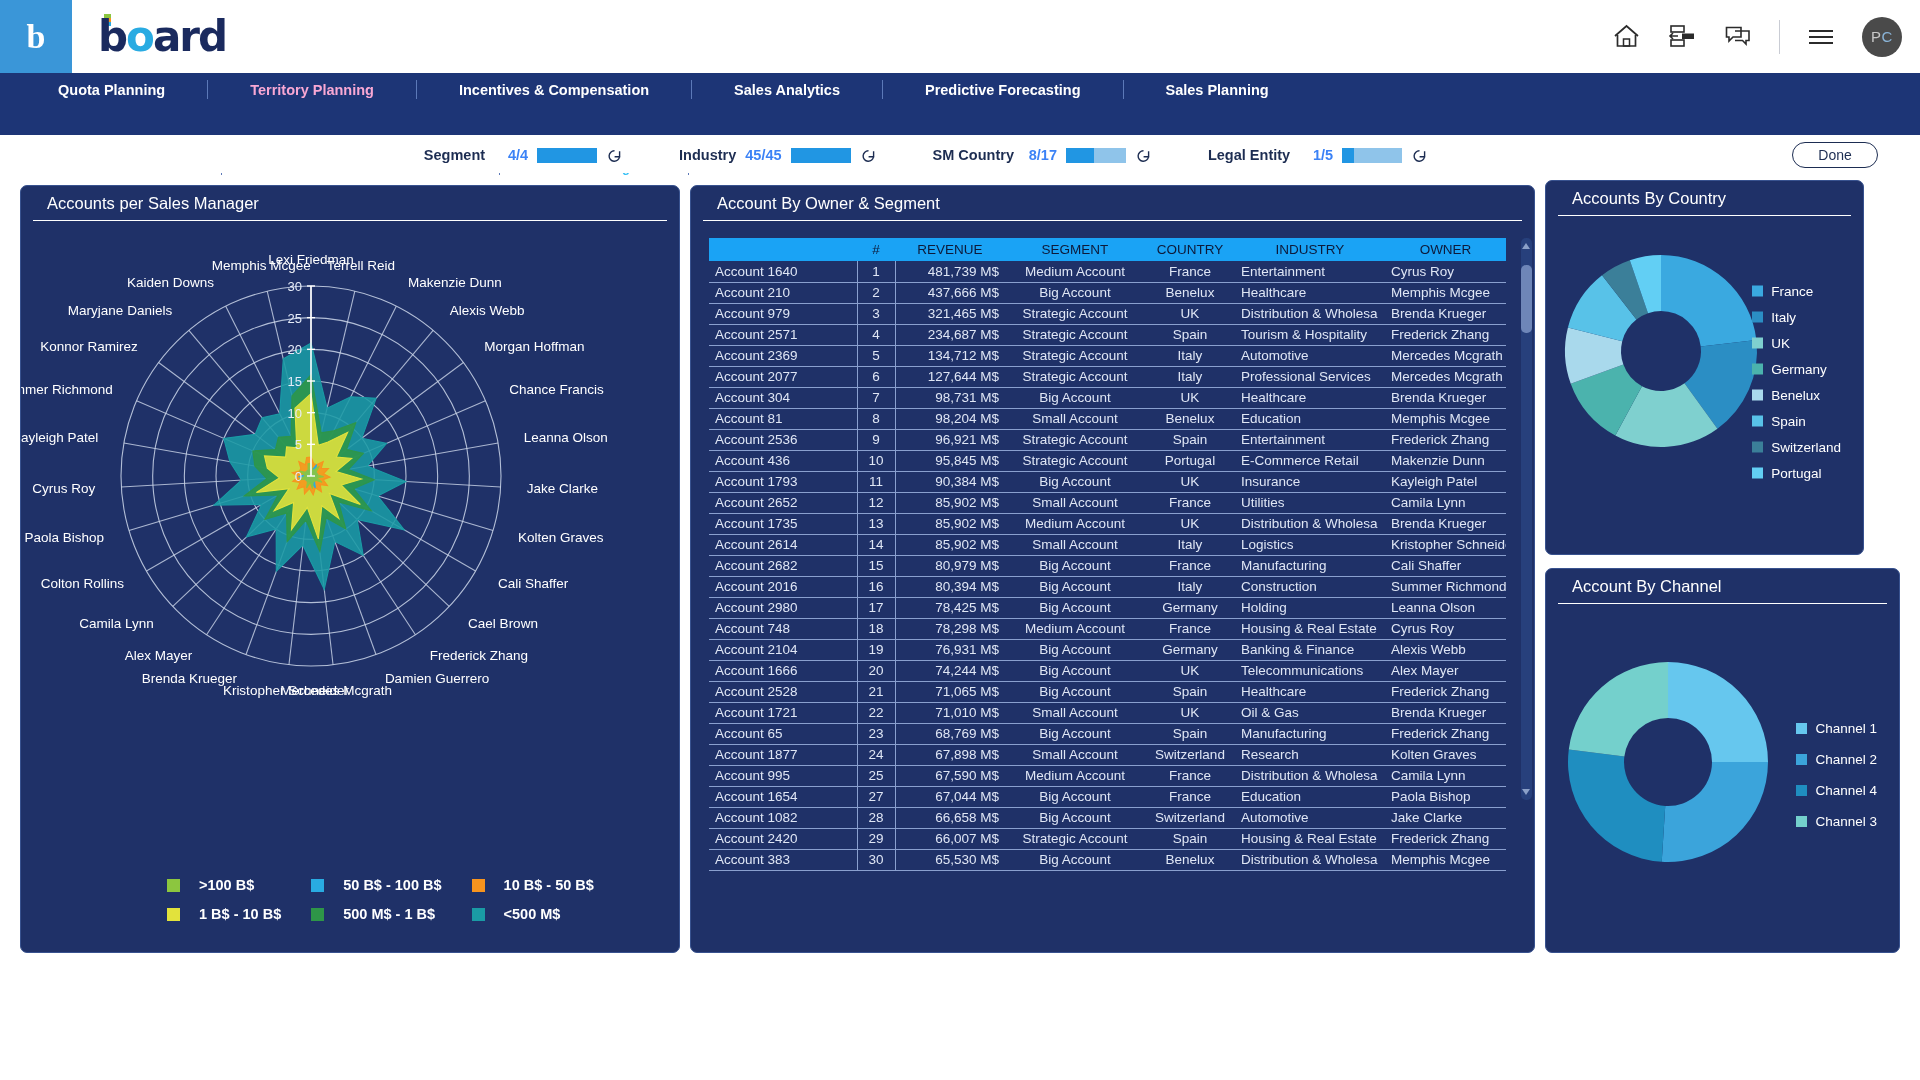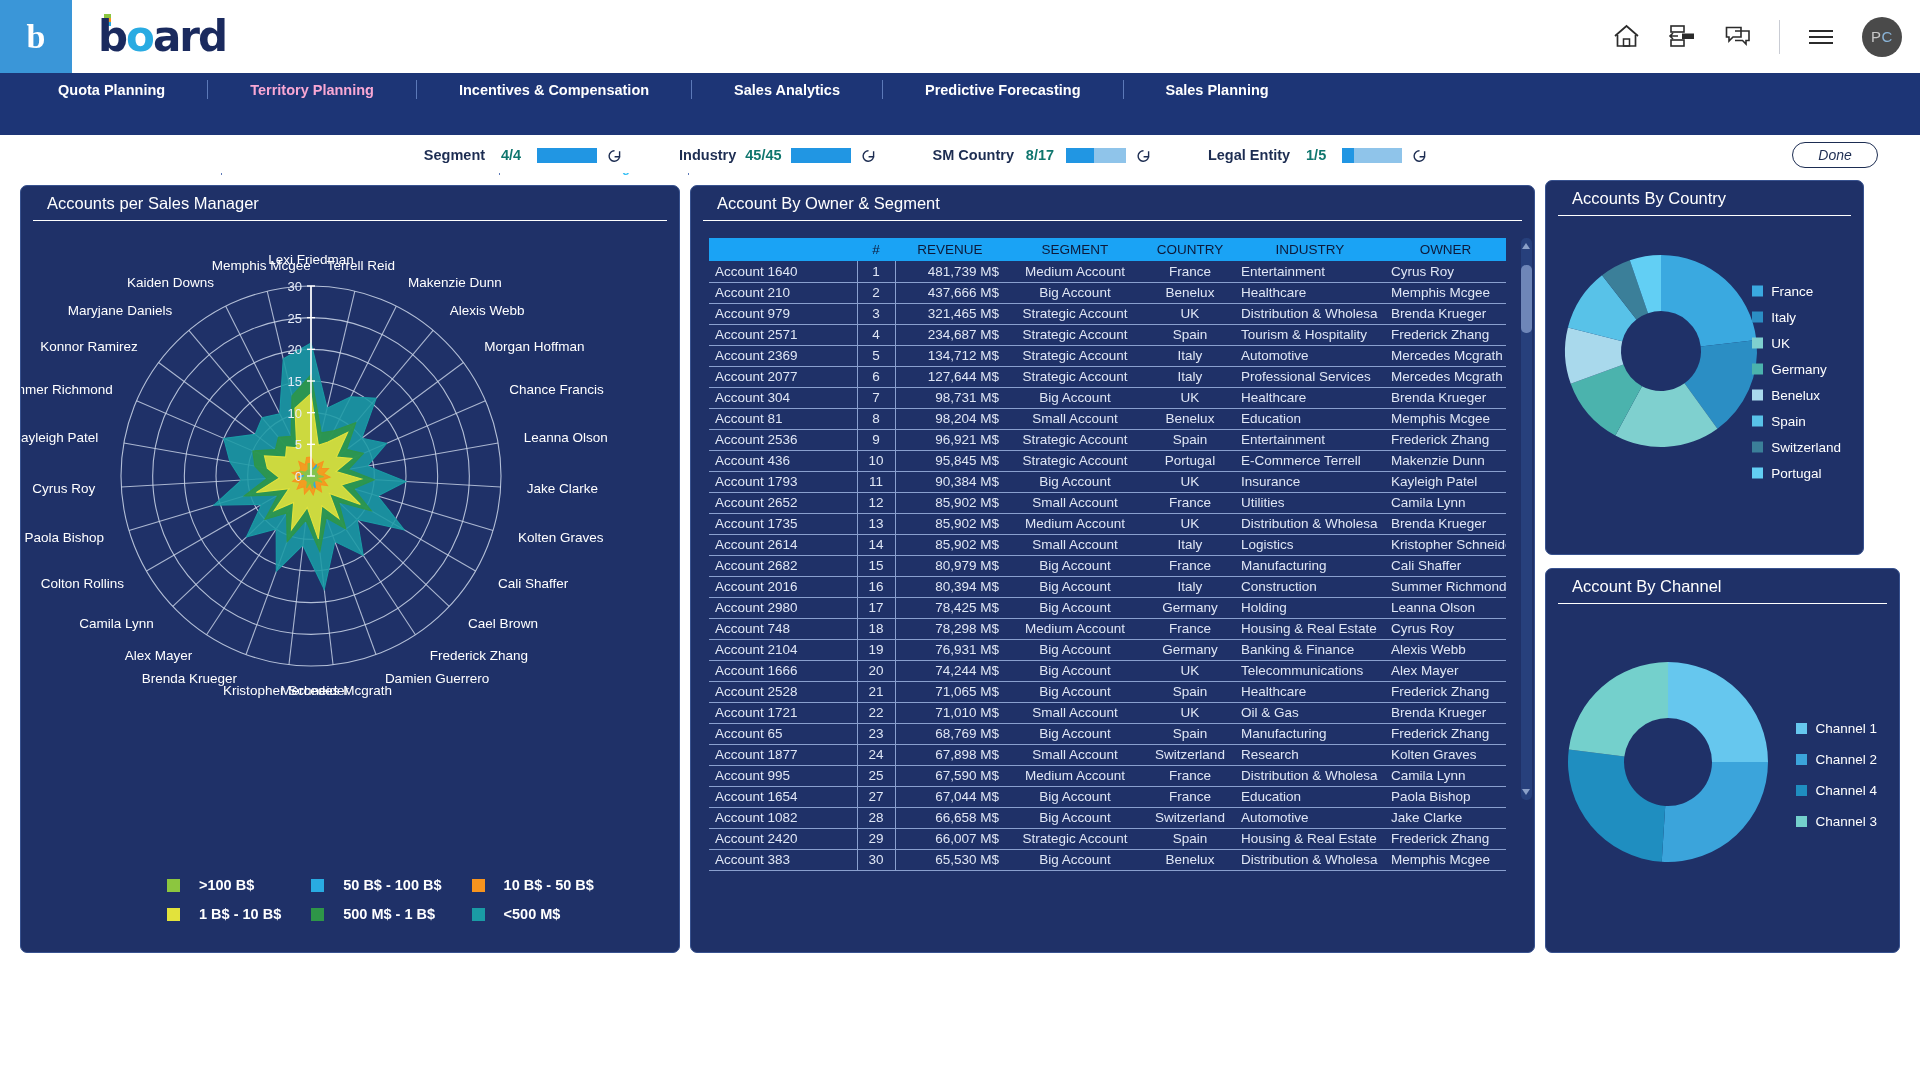--- a/index.html
+++ b/index.html
@@ -94,22 +94,22 @@
     background: #ffffff; border-radius: 18px;
     display: flex; align-items: center;
   }
   .filter-group {
     display: flex; align-items: center; gap: 9px;
   }
   .filter-label {
     font-size: 14.5px; font-weight: bold; color: #1d2d52;
   }
   .filter-count {
-    font-size: 14.5px; font-weight: bold; color: #0f766e;
-    min-width: 34px; text-align: center;
+    font-size: 14.5px; font-weight: bold; color: #3b82f6;
+    min-width: 34px; text-align: right;
   }
   .filter-bar-track {
     width: 60px; height: 15px; background: #8fc4ea;
   }
   .filter-bar-fill { height: 15px; background: #2196e3; }
   .filter-reset {
     width: 17px; height: 17px; cursor: pointer;
     display: flex; align-items: center; justify-content: center;
   }
   .done-btn {
@@ -330,21 +330,21 @@
           <div class="filter-bar-fill" style="width: 20%;"></div>
         </div>
         <div class="filter-reset">
           <svg width="17" height="17" viewBox="0 0 17 17">
             <path d="M13.5 9.5 A5.2 5.2 0 1 1 8.5 3.8" fill="none" stroke="#1d2d52" stroke-width="1.4"></path>
             <path d="M13.6 4.2 L13.6 9.7 L8.6 9.7" fill="none" stroke="#1d2d52" stroke-width="1.4"></path>
           </svg>
         </div>
       </div>
     </div>
-  <div class="done-btn" style="margin-right:22px;font-style:italic;">Done</div>
+  <div class="done-btn" style="margin-right:22px;">Done</div>
 </div>
 
 <div class="canvas">
 
   <div class="panel" id="radar-panel">
     <div class="panel-title">Accounts per Sales Manager</div>
     <div class="radar-area">
       <svg id="radar-svg" width="658" height="612" viewBox="0 0 658 612">
           <circle cx="290" cy="255" r="31.666666666666664" fill="none" stroke="#cdd7ea" stroke-width="1.1" opacity="0.85"></circle>
           <circle cx="290" cy="255" r="63.33333333333333" fill="none" stroke="#cdd7ea" stroke-width="1.1" opacity="0.85"></circle>
@@ -553,21 +553,21 @@
               <td class="t-cty">Spain</td>
               <td class="t-ind">Entertainment</td>
               <td class="t-own">Frederick Zhang</td>
             </tr>
             <tr>
               <td class="t-name">Account 436</td>
               <td class="t-num">10</td>
               <td class="t-rev">95,845 M$</td>
               <td class="t-seg">Strategic Account</td>
               <td class="t-cty">Portugal</td>
-              <td class="t-ind">E-Commerce Terrell</td>
+              <td class="t-ind">E-Commerce Retail</td>
               <td class="t-own">Makenzie Dunn</td>
             </tr>
             <tr>
               <td class="t-name">Account 1793</td>
               <td class="t-num">11</td>
               <td class="t-rev">90,384 M$</td>
               <td class="t-seg">Big Account</td>
               <td class="t-cty">UK</td>
               <td class="t-ind">Insurance</td>
               <td class="t-own">Kayleigh Patel</td>

